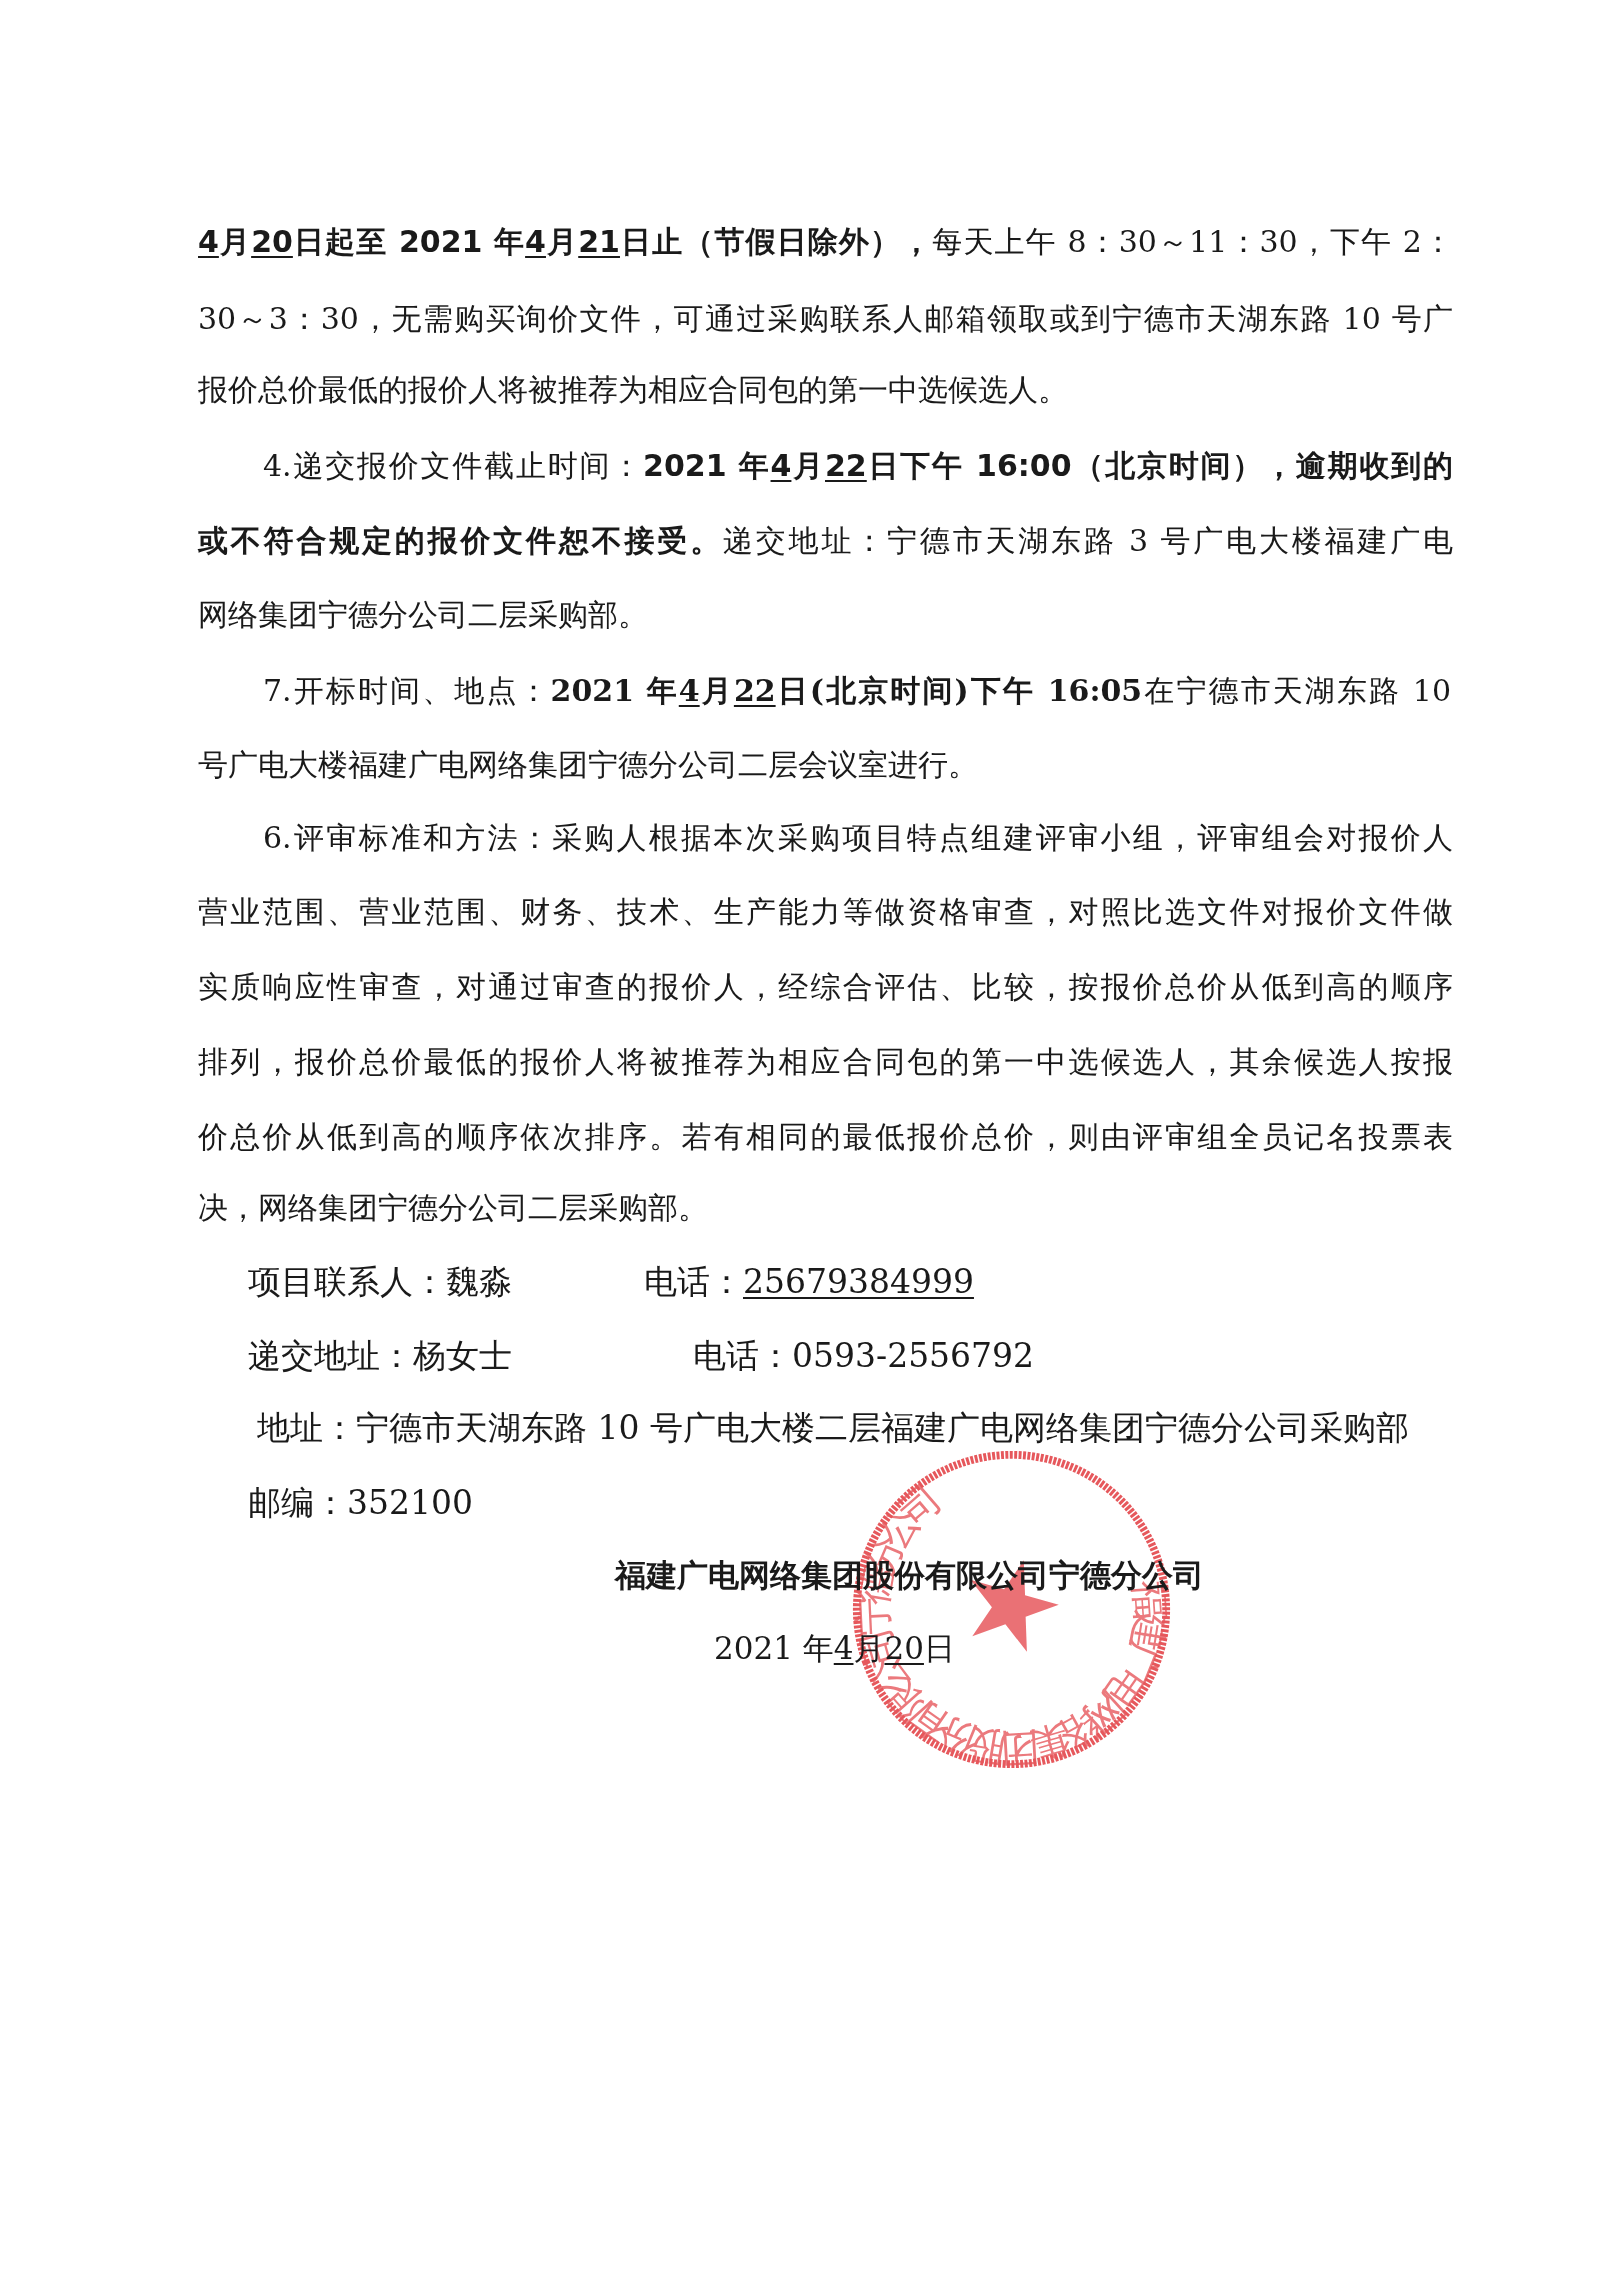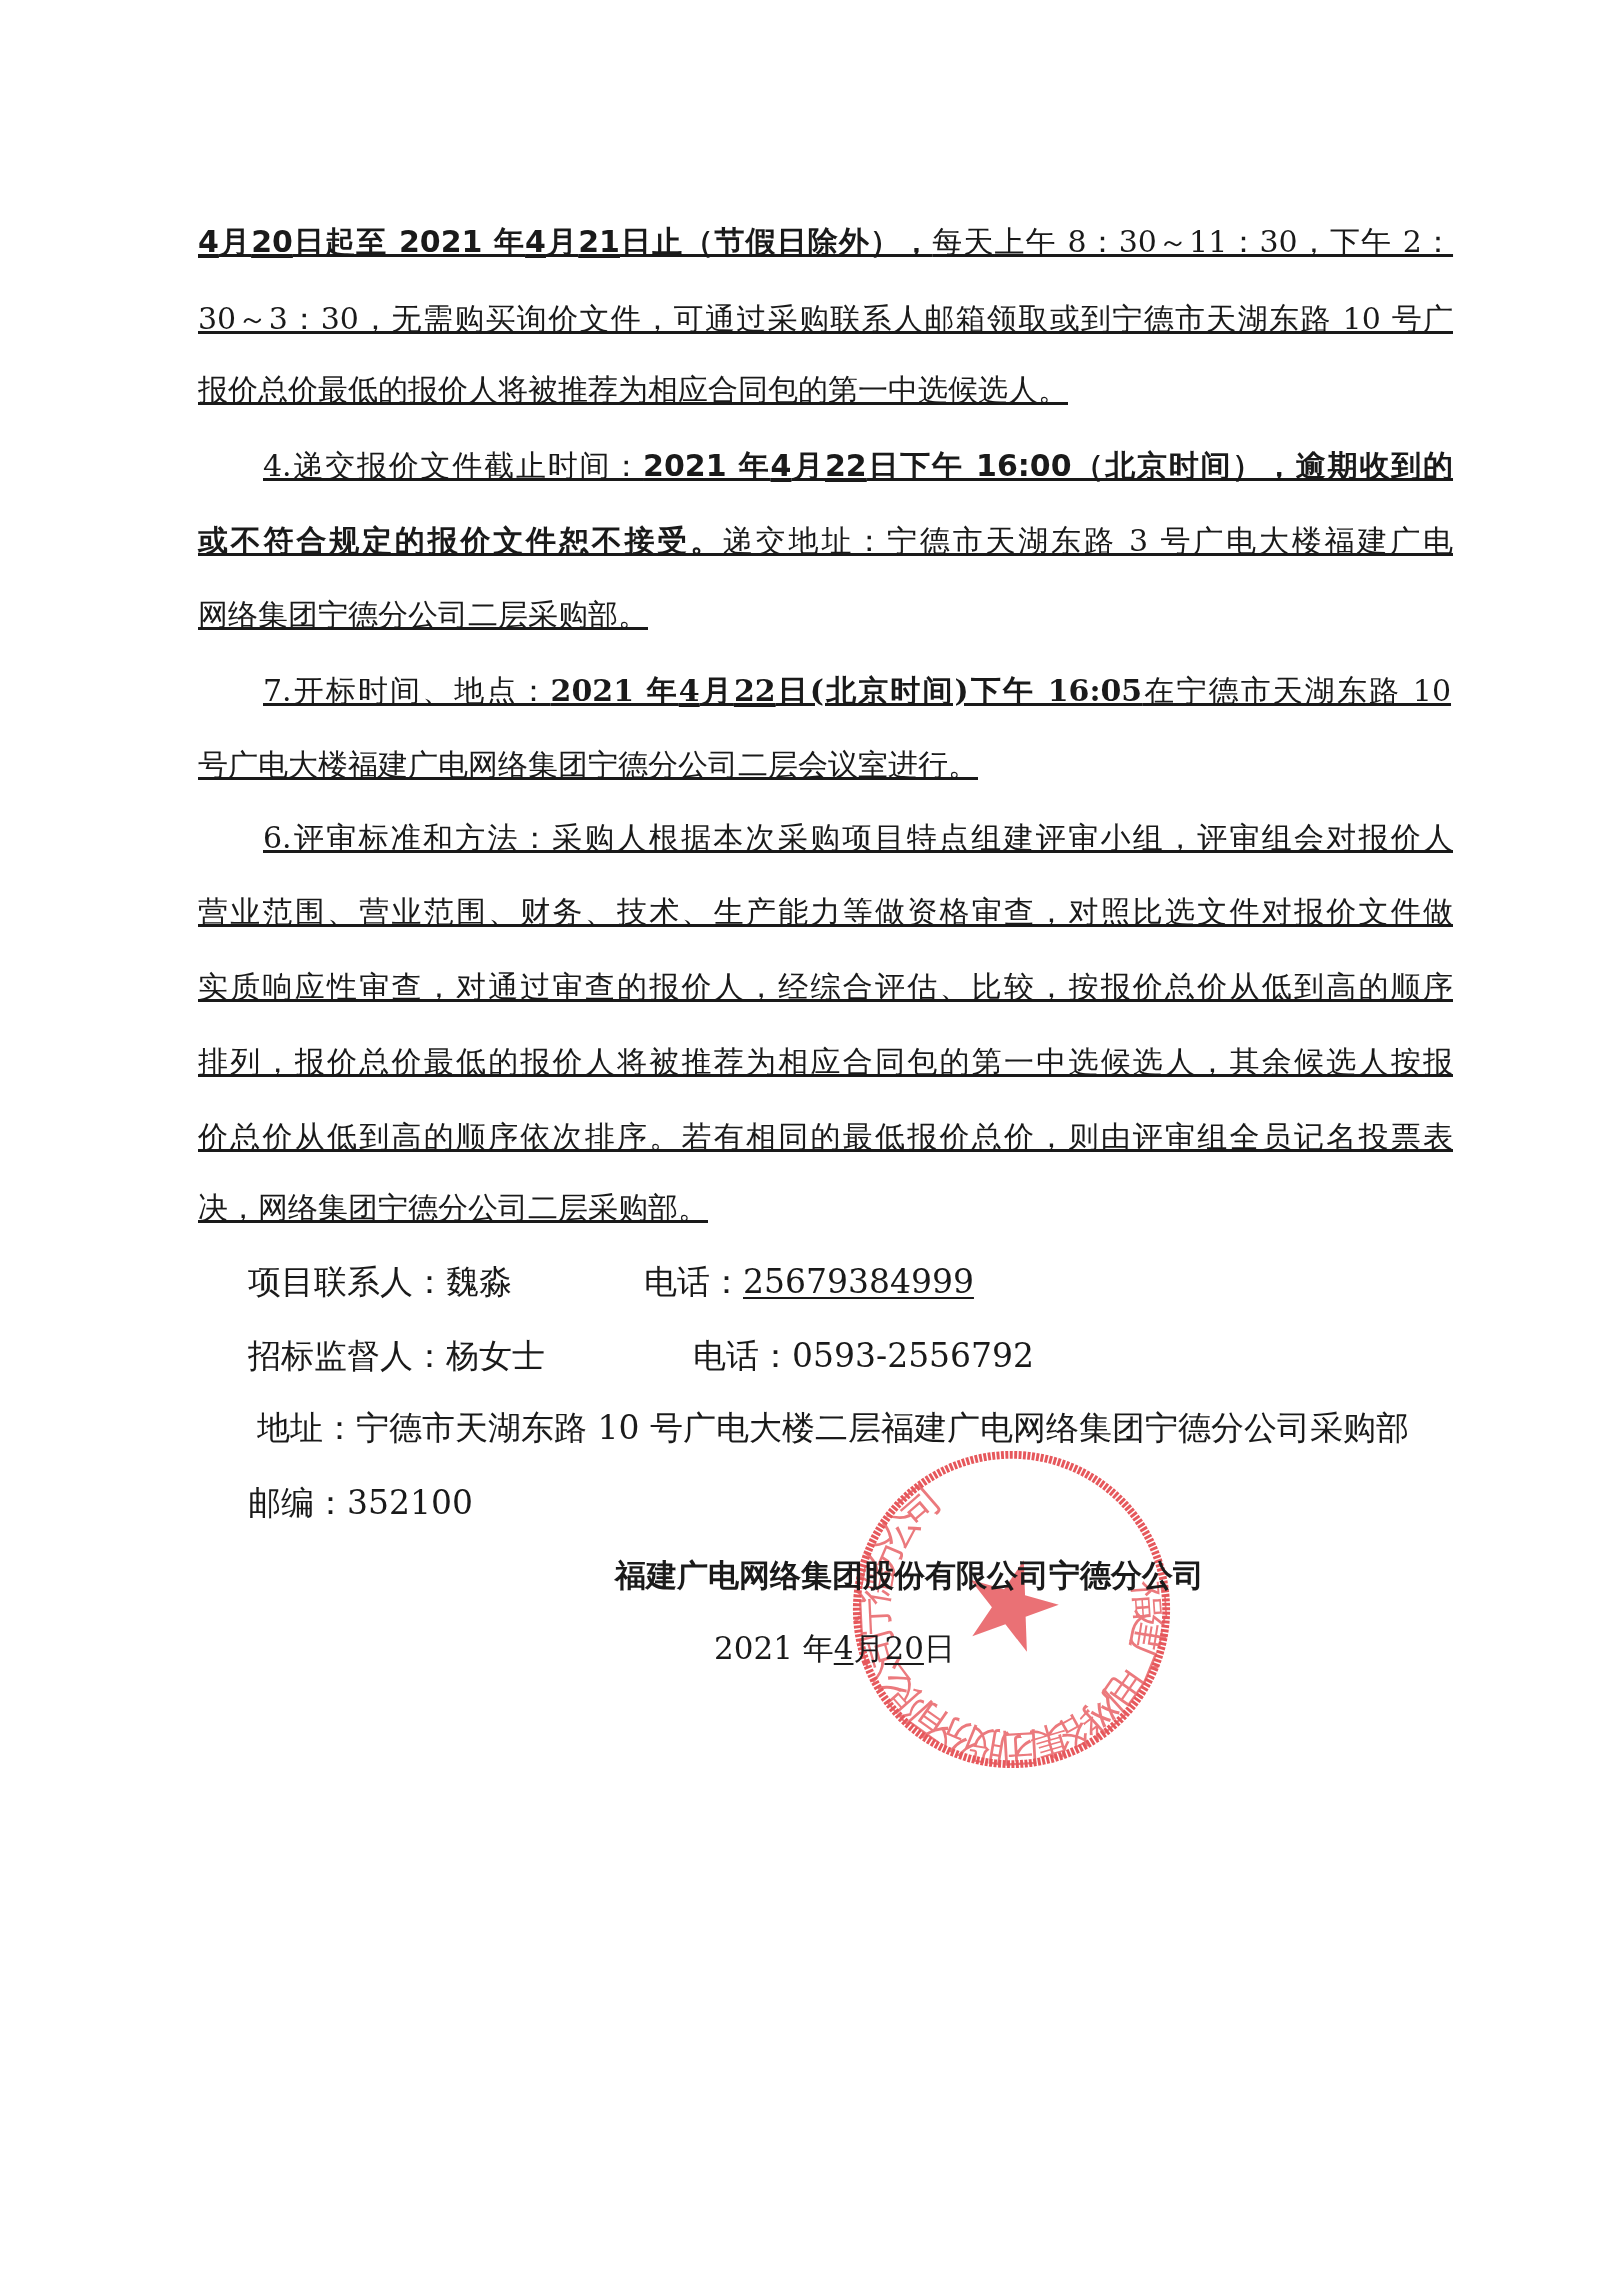--- a/index.html
+++ b/index.html
@@ -1,19 +1,19 @@
 <!DOCTYPE html>
 <html><head>
 <meta charset="utf-8">
 <style>
   html, body { margin:0; padding:0; background:#ffffff; }
   body { width:1620px; height:2292px; position:relative; overflow:hidden;
          font-family:"DejaVu Serif","Liberation Serif",serif; color:#1a1a1a; }
   .line { position:absolute; left:198px; width:1255px; height:39px; line-height:39px;
-          font-size:30px; white-space:nowrap; letter-spacing:0px;text-decoration:underline; }
+          font-size:30px; white-space:nowrap; letter-spacing:0px; }
   .line.just { text-align:justify; text-align-last:justify; }
   .b { font-weight:bold; font-family:"DejaVu Sans","Liberation Sans",sans-serif; }
   .sb { font-weight:bold; }
   .u { text-decoration:underline; text-underline-offset:3.9px; text-decoration-thickness:2px; }
   .contact { position:absolute; height:39px; line-height:39px; font-size:33px; white-space:nowrap; }
   .sig { position:absolute; height:43px; line-height:43px; font-size:31px; white-space:nowrap; }
   .sig.company { font-family:"DejaVu Sans","Liberation Sans",sans-serif; font-weight:bold; }
   #stamp { position:absolute; left:849px; top:1447px; width:325px; height:325px; pointer-events:none;
            transform:rotate(160deg); opacity:0.85; mix-blend-mode:multiply; }
 </style>
@@ -47,21 +47,21 @@
 </div>
 
 <div>
   <div class="contact" style="left:248px; top:1262px">
     <span>项目联系人：</span><span>魏淼</span>
   </div>
   <div class="contact" style="left:644px; top:1262px">
     <span>电话：</span><span class="u">25679384999</span>
   </div>
   <div class="contact" style="left:248px; top:1336px">
-    <span>招标监督人：</span><span>杨女士</span>
+    <span>递交地址：</span><span>杨女士</span>
   </div>
   <div class="contact" style="left:693px; top:1336px">
     <span>电话：</span><span>0593-2556792</span>
   </div>
   <div class="contact" style="left:257px; top:1408px">
     <span>地址：</span><span>宁德市天湖东路 10 号广电大楼二层福建广电网络集团宁德分公司采购部</span>
   </div>
   <div class="contact" style="left:248px; top:1483px">
     <span>邮编：</span><span>352100</span>
   </div>

